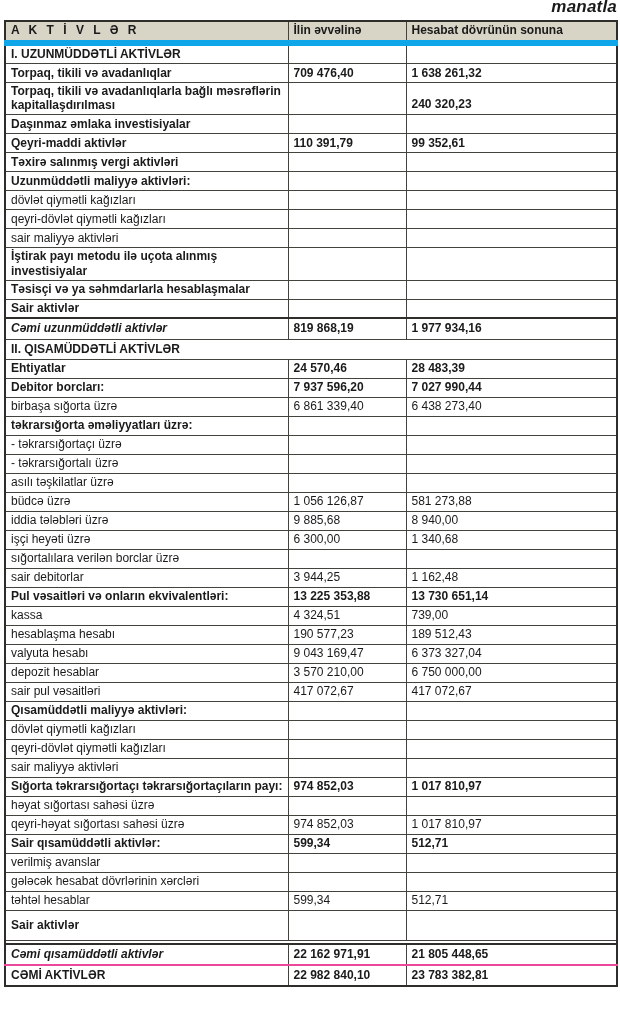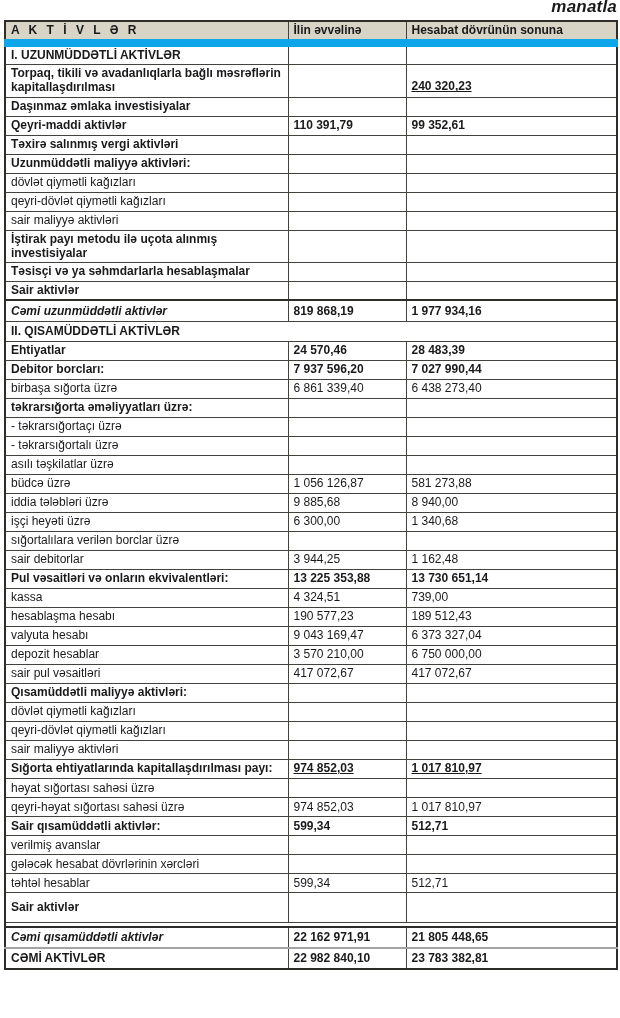--- a/index.html
+++ b/index.html
@@ -23,33 +23,33 @@
   td,th{
     box-sizing:border-box;
     border:1px solid #43423d;
     padding:1px 5px 2px 5px;
     font-size:12px;line-height:1.18;
     text-align:left;vertical-align:middle;
     overflow:hidden;white-space:normal;
   }
   thead th{
     background:#d8d5c7;height:22px;font-weight:bold;
-    border-bottom:8px solid #0ea5e9;
+    border-bottom:6px solid #0ea5e9;
     margin-top:24px;
   }
   th.assets-head{letter-spacing:3px;}
   tr.row-std td{height:19px;}
   tr.row-bold td{font-weight:bold;}
   tr.row-section td{height:20px;font-weight:bold;}
   tr.row-total td{height:21px;border-top:2px solid #2e2d29;font-weight:bold;}
   tr.row-total td.cell-label{font-style:italic;}
-  tr.row-grand td{height:21px;border-top:2px solid #a3a3a3;font-weight:bold;}
+  tr.row-grand td{height:21px;border-top:2px solid #ec4899;font-weight:bold;}
   tr.row-tall td{height:30px;}
   tr.row-spacer td{height:4px;padding:0;border-left:none;border-right:none;border-top:1px solid #43423d;border-bottom:none;}
-  td.vb{vertical-align:bottom;padding-bottom:3px;text-decoration:underline;}
+  td.vb{vertical-align:bottom;padding-bottom:3px;}
 </style>
 </head>
 <body>
 
 <div class="unit-label">manatla</div>
 
 <table class="sheet">
   <colgroup>
     <col class="c-label">
       <col class="c-begin">
@@ -62,20 +62,25 @@
       <th>Hesabat dövrünün sonuna</th>
     </tr>
   </thead>
   <tbody id="sheet-body">
       <tr class="row-section">
         <td class="cell-label">I. UZUNMÜDDƏTLİ AKTİVLƏR</td>
         <td></td>
         <td></td>
       </tr>
       <tr class="row-std row-bold">
+        <td class="cell-label">Torpaq, tikili və avadanlıqlar</td>
+        <td>709 476,40</td>
+        <td>1 638 261,32</td>
+      </tr>
+      <tr class="row-std row-bold">
         <td class="cell-label">Torpaq, tikili və avadanlıqlarla bağlı məsrəflərin kapitallaşdırılması</td>
         <td class="vb"></td>
         <td class="vb">240 320,23</td>
       </tr>
       <tr class="row-std row-bold">
         <td class="cell-label">Daşınmaz əmlaka investisiyalar</td>
         <td></td>
         <td></td>
       </tr>
       <tr class="row-std row-bold">
@@ -235,21 +240,21 @@
         <td class="cell-label">qeyri-dövlət qiymətli kağızları</td>
         <td></td>
         <td></td>
       </tr>
       <tr class="row-std">
         <td class="cell-label">sair maliyyə aktivləri</td>
         <td></td>
         <td></td>
       </tr>
       <tr class="row-std row-bold">
-        <td class="cell-label">Sığorta ehtiyatlarında kapitallaşdırılması payı:</td>
+        <td class="cell-label">Sığorta təkrarsığortaçı təkrarsığortaçıların payı:</td>
         <td class="vb">974 852,03</td>
         <td class="vb">1 017 810,97</td>
       </tr>
       <tr class="row-std">
         <td class="cell-label">həyat sığortası sahəsi üzrə</td>
         <td></td>
         <td></td>
       </tr>
       <tr class="row-std">
         <td class="cell-label">qeyri-həyat sığortası sahəsi üzrə</td>

